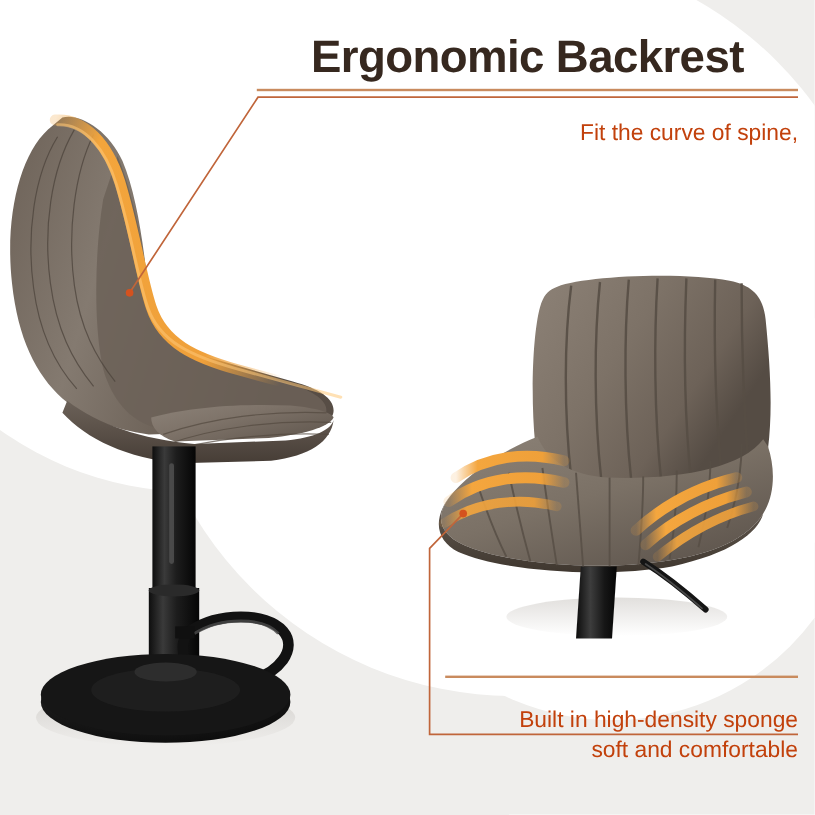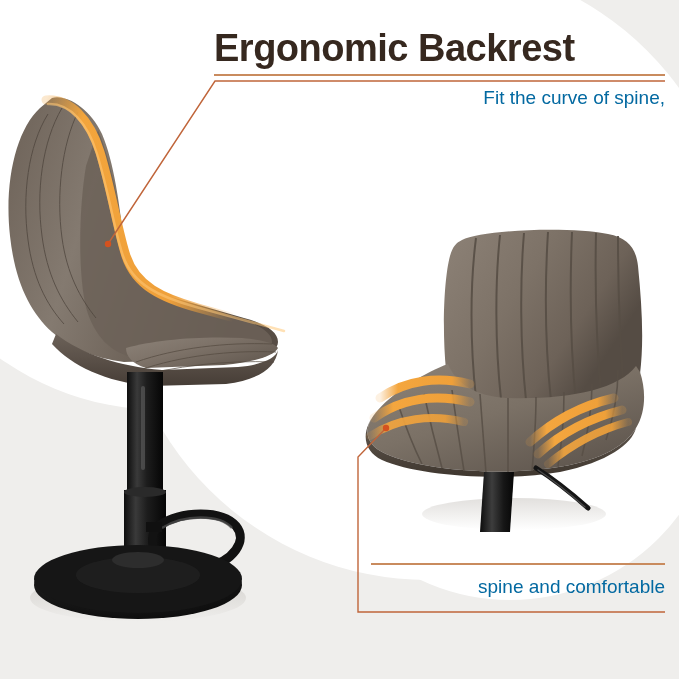--- a/index.html
+++ b/index.html
@@ -31,31 +31,32 @@
     position: absolute;
   }
   .headline-title {
     font-weight: bold;
     font-size: 38px;
     letter-spacing: -0.5px;
     color: #36281f;
     line-height: 1;
     white-space: nowrap;
     font-stretch: condensed;
+    text-align: center;
   }
   .headline-rule {
     height: 1.5px;
     background: #c98b5e;
     margin-top: 7px;
   }
   .headline-sub {
     font-size: 19px;
-    color: #0369a1;
+    color: #c2410c;
     line-height: 1.32;
-    margin-top: 9px;
+    margin-top: 23px;
     white-space: nowrap;
   }
 
   #headline-top { left: 214px; top: 29px; }
   #headline-top .headline-rule { width: 451px; }
   #headline-top .headline-sub  { text-align: right; width: 451px; }
 
   #headline-bottom { left: 371px; top: 556px; }
   #headline-bottom .headline-rule { width: 294px; }
   #headline-bottom .headline-sub  { text-align: right; width: 294px; }
@@ -295,17 +296,18 @@
     <div class="headline-title">Ergonomic Backrest</div>
     <div class="headline-rule"></div>
     <div class="headline-sub">
       <div>Fit the curve of spine,</div>
     </div>
   </div>
 
   <div class="headline" id="headline-bottom">
     <div class="headline-rule"></div>
     <div class="headline-sub">
-      <div>spine and comfortable</div>
+      <div>Built in high-density sponge</div>
+      <div>soft and comfortable</div>
     </div>
   </div>
 
 </div>
 
 </body></html>

